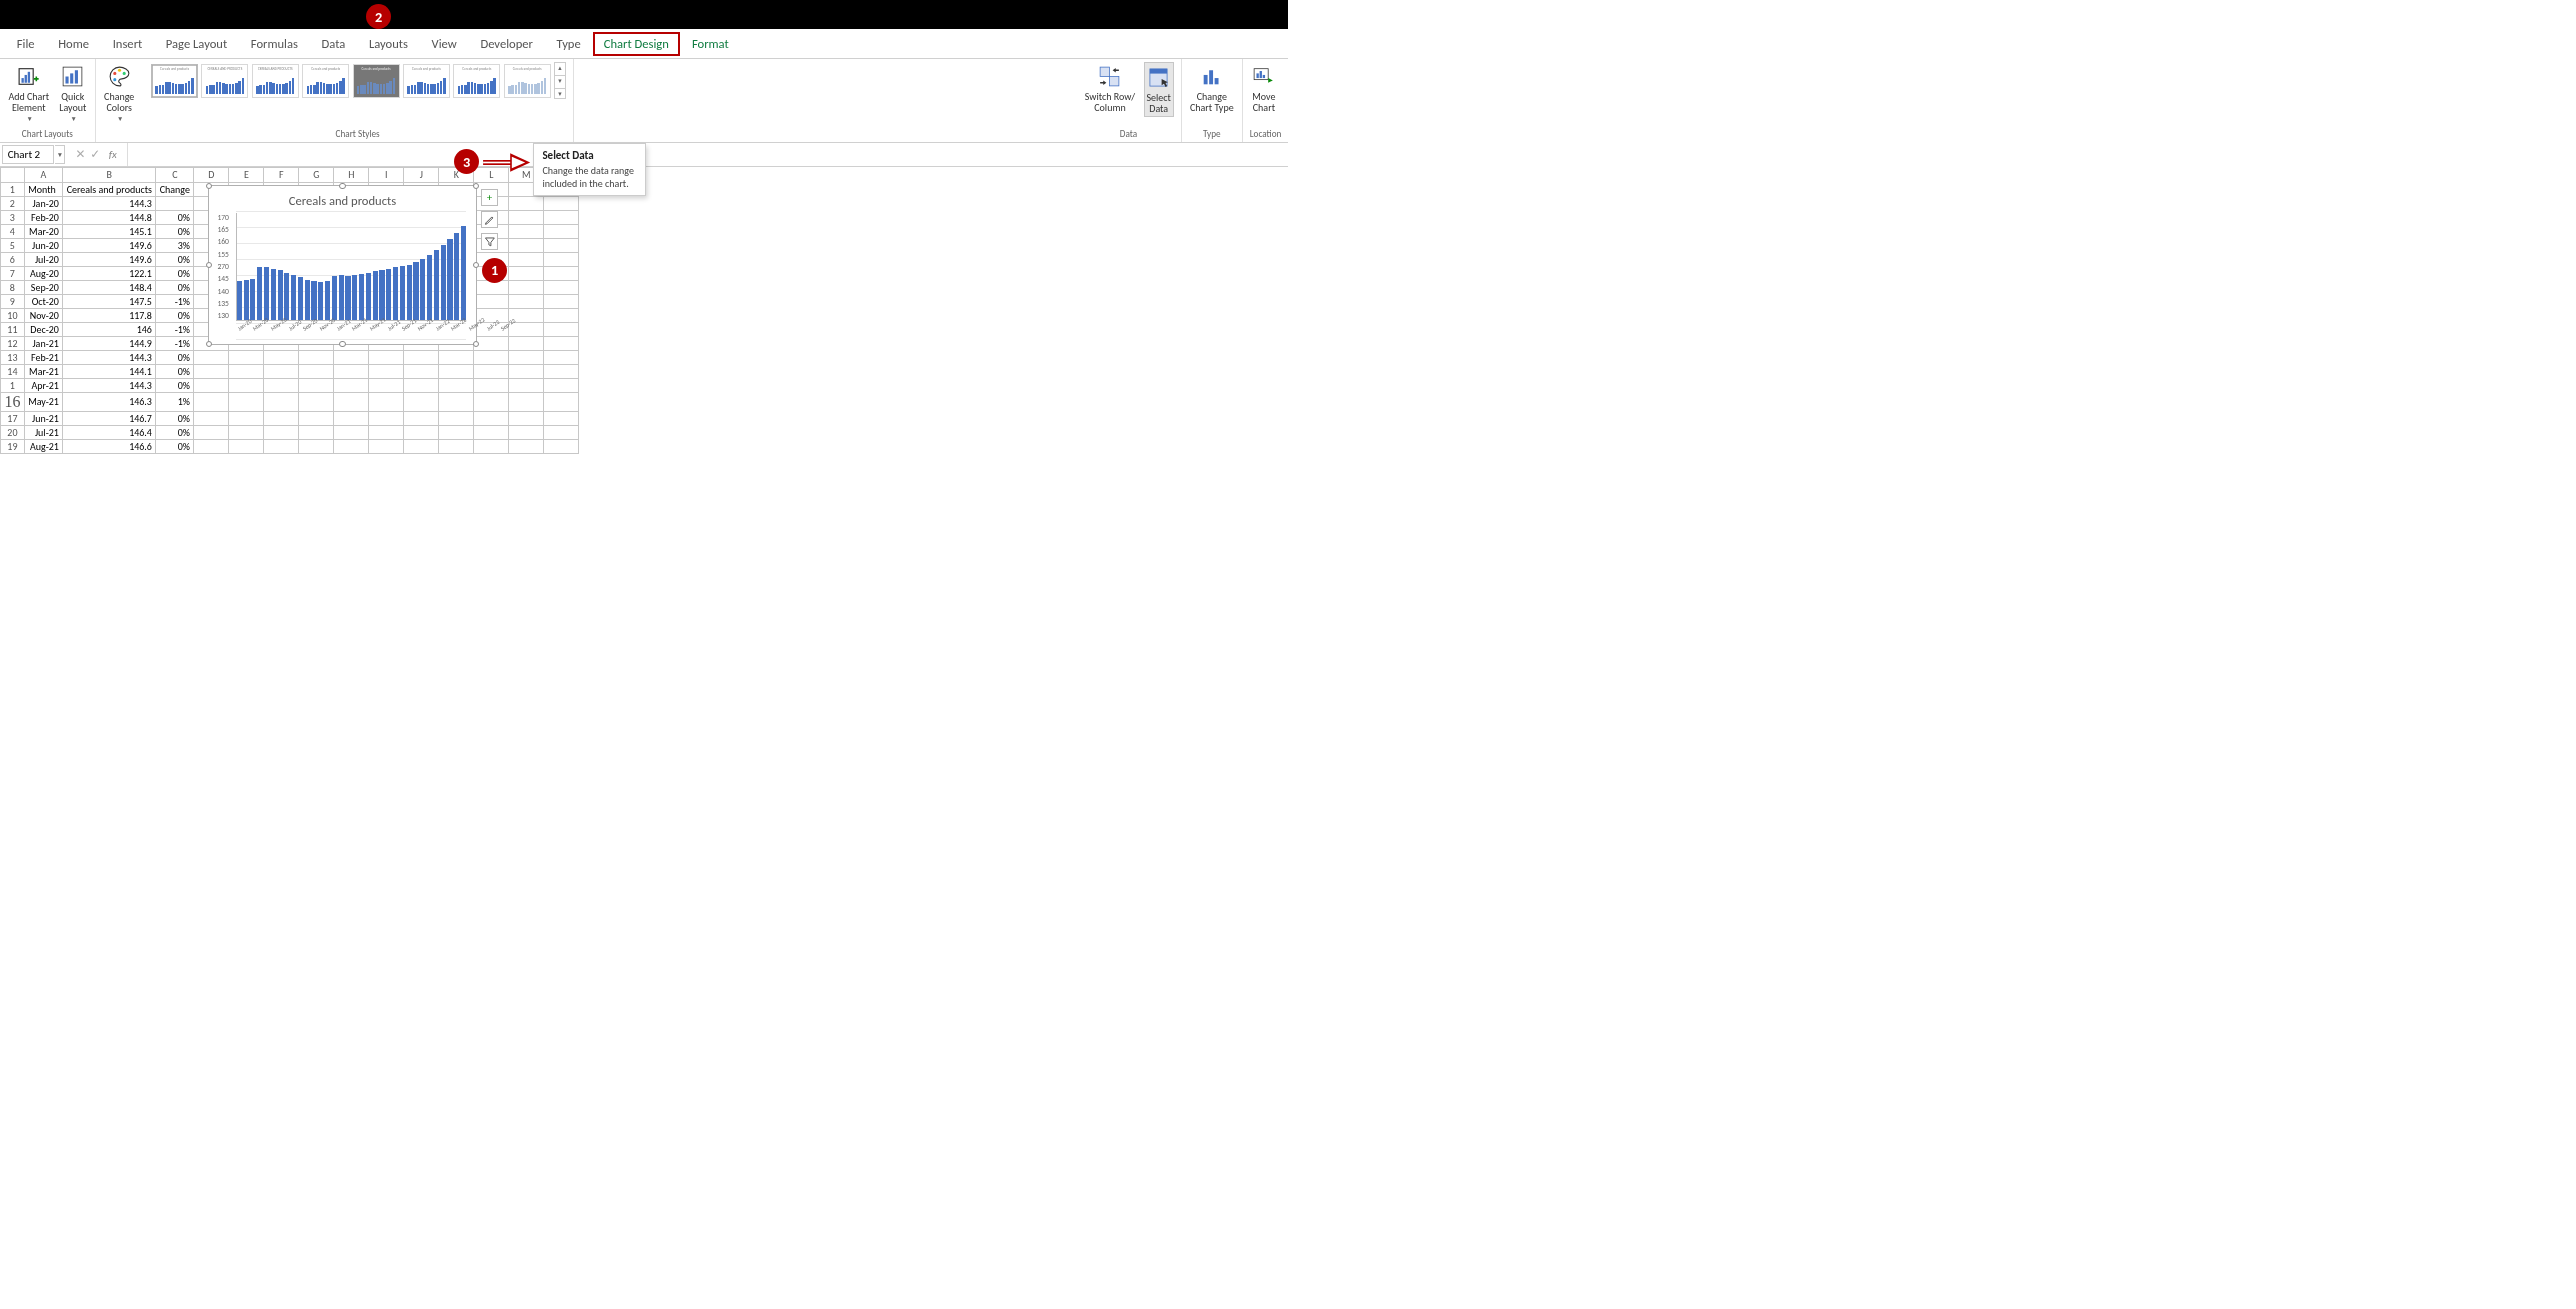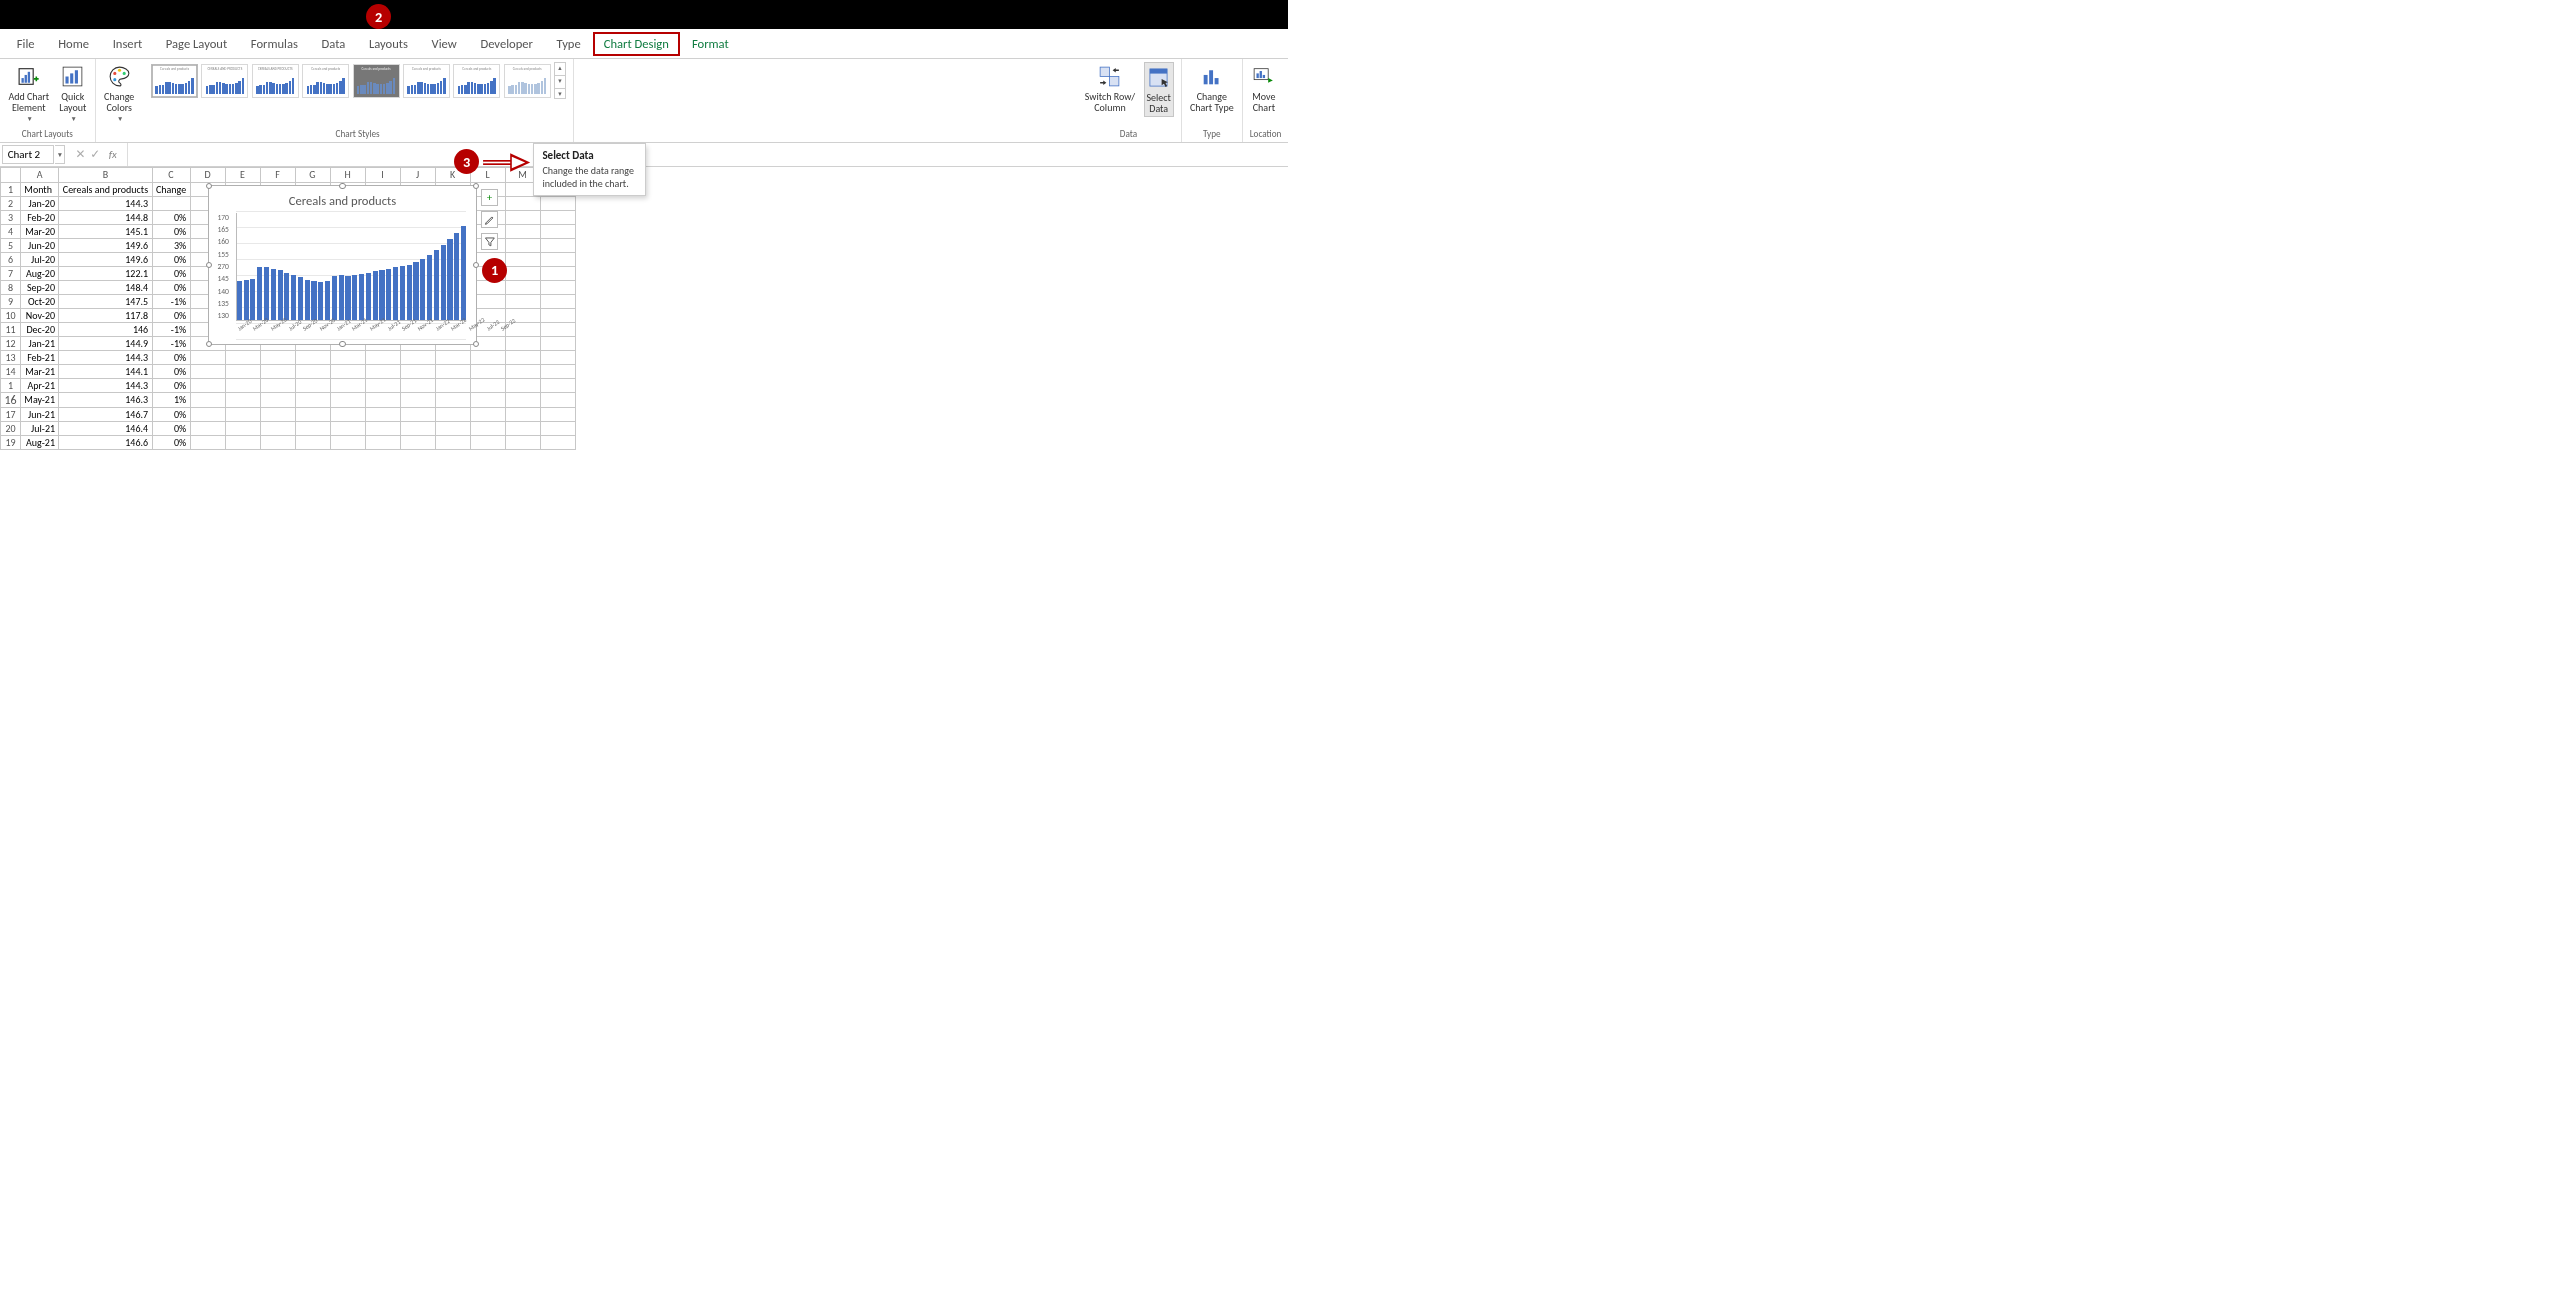--- a/index.html
+++ b/index.html
@@ -633,21 +633,21 @@
           <td></td>
           <td></td>
           <td></td>
           <td></td>
           <td></td>
           <td></td>
           <td></td>
           <td></td>
         </tr>
         <tr>
-          <td style="text-align: left; font-size: 12px; color: rgb(85, 85, 85);">16</td>
+          <td style="text-align: left; font-size: 16px; color: rgb(85, 85, 85); font-family: Liberation Serif, serif;">16</td>
           <td class="dataA">May-21</td>
           <td class="dataB">146.3</td>
           <td class="dataC">1%</td>
           <td></td>
           <td></td>
           <td></td>
           <td></td>
           <td></td>
           <td></td>
           <td></td>

